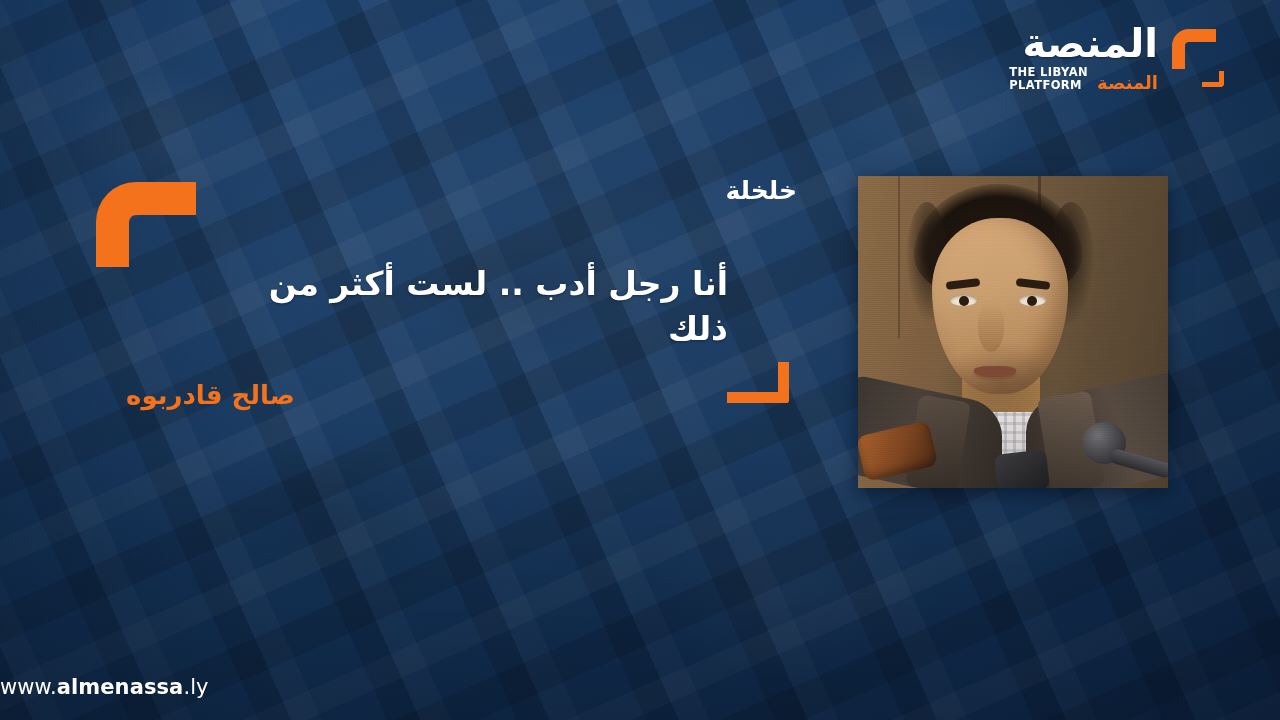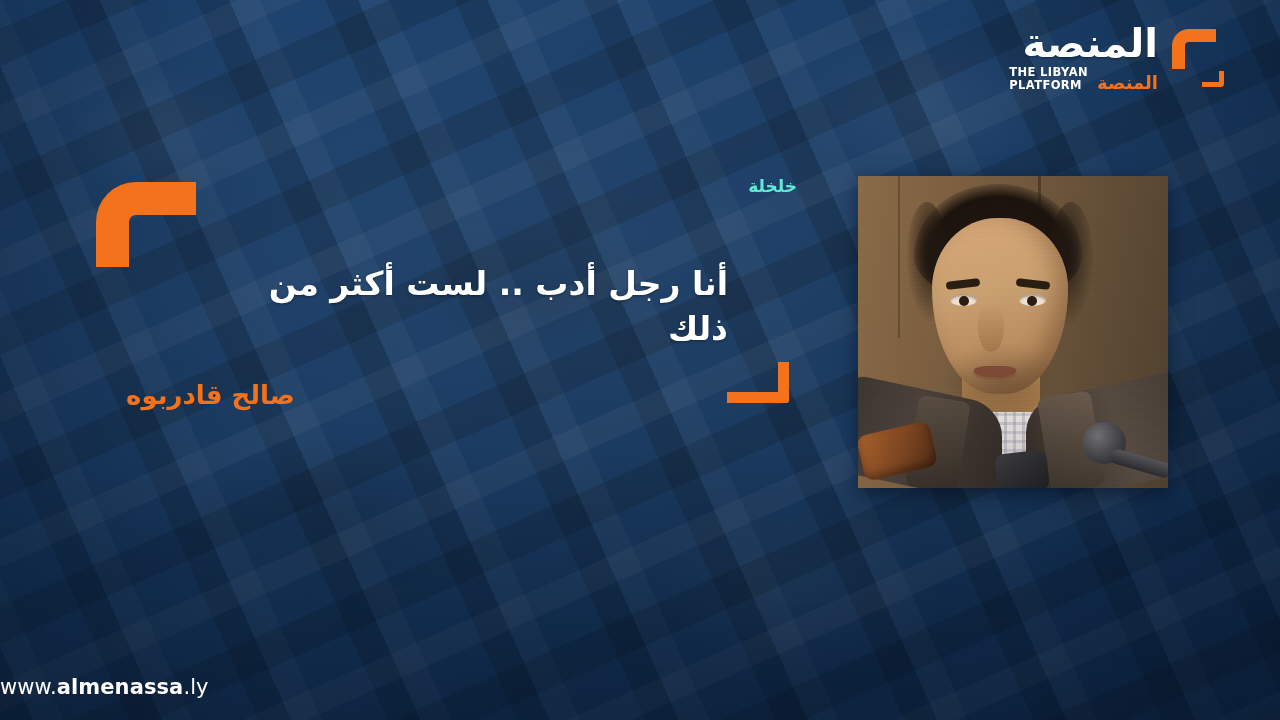--- a/index.html
+++ b/index.html
@@ -168,23 +168,23 @@
     border-right: 11px solid #f4721b;
     border-bottom-right-radius: 3px;
     box-sizing: border-box;
   }
 
   
   #category {
     position: absolute;
     right: 483px;
     top: 176px;
-    font-size: 17px;
-    font-weight: 700;
-    color: #5eead4;
+    font-size: 25px;
+    font-weight: 700;
+    color: #ffffff;
     direction: rtl;
     letter-spacing: -0.5px;
   }
 
   
   #quote {
     position: absolute;
     right: 552px;
     top: 262px;
     width: 520px;

